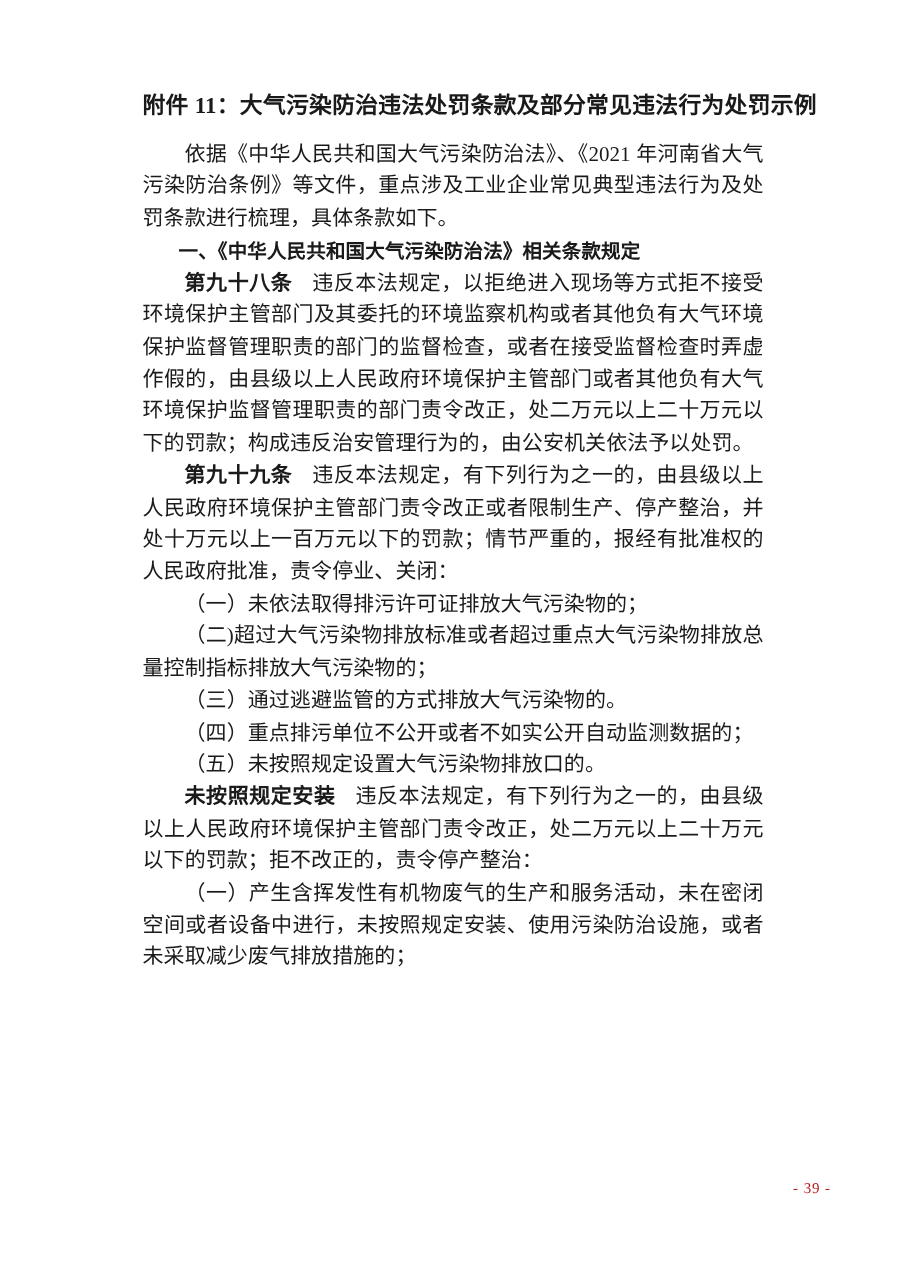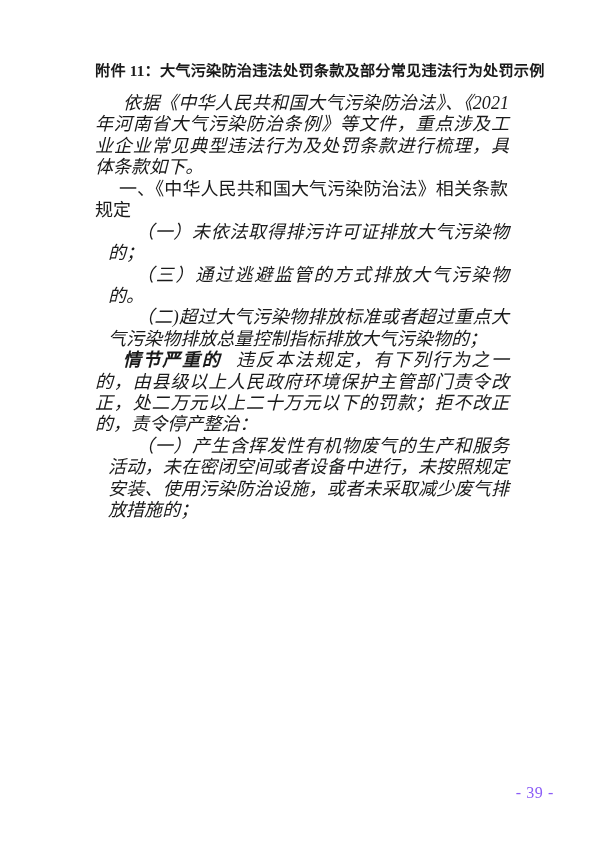--- a/index.html
+++ b/index.html
@@ -33,76 +33,78 @@
   .doc-title {
     font-size: 15.2px;
     font-weight: bold;
     text-align: center;
     letter-spacing: 0.2px;
     line-height: 22px;
     margin: 0 0 11px 0;
     white-space: nowrap;
   }
   .para {
-    font-size: 18px;
+    font-size: 14px;
     line-height: 21.4px;
     text-align: justify;
     text-justify: inter-ideograph;
     margin: 0;
     text-indent: 28px;
     letter-spacing: 0.05px;
-    font-style: italic;
   }
   .para.hang {
     text-indent: 28px;
-    margin-left: 13px;
   }
   .section-head {
-    font-size: 18px;
-    font-weight: normal;
+    font-size: 13px;
+    font-weight: bold;
     line-height: 21.6px;
     margin: 0;
     text-indent: 24px;
     letter-spacing: 0.1px;
   }
   .art-label {
     font-weight: bold;
     letter-spacing: 0.1px;
   }
   .art-gap {
     display: inline-block;
     width: 13px;
   }
   .page-number {
     position: absolute;
     right: 46px;
     bottom: 47px;
-    font-size: 16px;
+    font-size: 10px;
     line-height: 16px;
-    color: #8b5cf6;
+    color: #b91c1c;
     letter-spacing: 0.6px;
   }
 </style>
 </head>
 <body>
 
 <div class="page">
   <div class="content">
 
     <h1 class="doc-title">附件 11：大气污染防治违法处罚条款及部分常见违法行为处罚示例</h1>
 
     <p class="para">依据《中华人民共和国大气污染防治法》、《2021 年河南省大气污染防治条例》等文件，重点涉及工业企业常见典型违法行为及处罚条款进行梳理，具体条款如下。</p>
 
     <p class="section-head">一、《中华人民共和国大气污染防治法》相关条款规定</p>
 
+    <p class="para"><span class="art-label">第九十八条</span><span class="art-gap"></span><span>违反本法规定，以拒绝进入现场等方式拒不接受环境保护主管部门及其委托的环境监察机构或者其他负有大气环境保护监督管理职责的部门的监督检查，或者在接受监督检查时弄虚作假的，由县级以上人民政府环境保护主管部门或者其他负有大气环境保护监督管理职责的部门责令改正，处二万元以上二十万元以下的罚款；构成违反治安管理行为的，由公安机关依法予以处罚。</span></p>
 
+    <p class="para"><span class="art-label">第九十九条</span><span class="art-gap"></span><span>违反本法规定，有下列行为之一的，由县级以上人民政府环境保护主管部门责令改正或者限制生产、停产整治，并处十万元以上一百万元以下的罚款；情节严重的，报经有批准权的人民政府批准，责令停业、关闭：</span></p>
     <p class="para hang">（一）未依法取得排污许可证排放大气污染物的；</p>
+    <p class="para hang">（二)超过大气污染物排放标准或者超过重点大气污染物排放总量控制指标排放大气污染物的；</p>
     <p class="para hang">（三）通过逃避监管的方式排放大气污染物的。</p>
-    <p class="para hang">（二)超过大气污染物排放标准或者超过重点大气污染物排放总量控制指标排放大气污染物的；</p>
 
+    <p class="para hang">（四）重点排污单位不公开或者不如实公开自动监测数据的；</p>
+    <p class="para hang">（五）未按照规定设置大气污染物排放口的。</p>
 
-    <p class="para"><span class="art-label">情节严重的</span><span class="art-gap"></span><span>违反本法规定，有下列行为之一的，由县级以上人民政府环境保护主管部门责令改正，处二万元以上二十万元以下的罚款；拒不改正的，责令停产整治：</span></p>
+    <p class="para"><span class="art-label">未按照规定安装</span><span class="art-gap"></span><span>违反本法规定，有下列行为之一的，由县级以上人民政府环境保护主管部门责令改正，处二万元以上二十万元以下的罚款；拒不改正的，责令停产整治：</span></p>
     <p class="para hang">（一）产生含挥发性有机物废气的生产和服务活动，未在密闭空间或者设备中进行，未按照规定安装、使用污染防治设施，或者未采取减少废气排放措施的；</p>
 
   </div>
 
   <div class="page-number">- 39 -</div>
 </div>
 
 </body></html>

